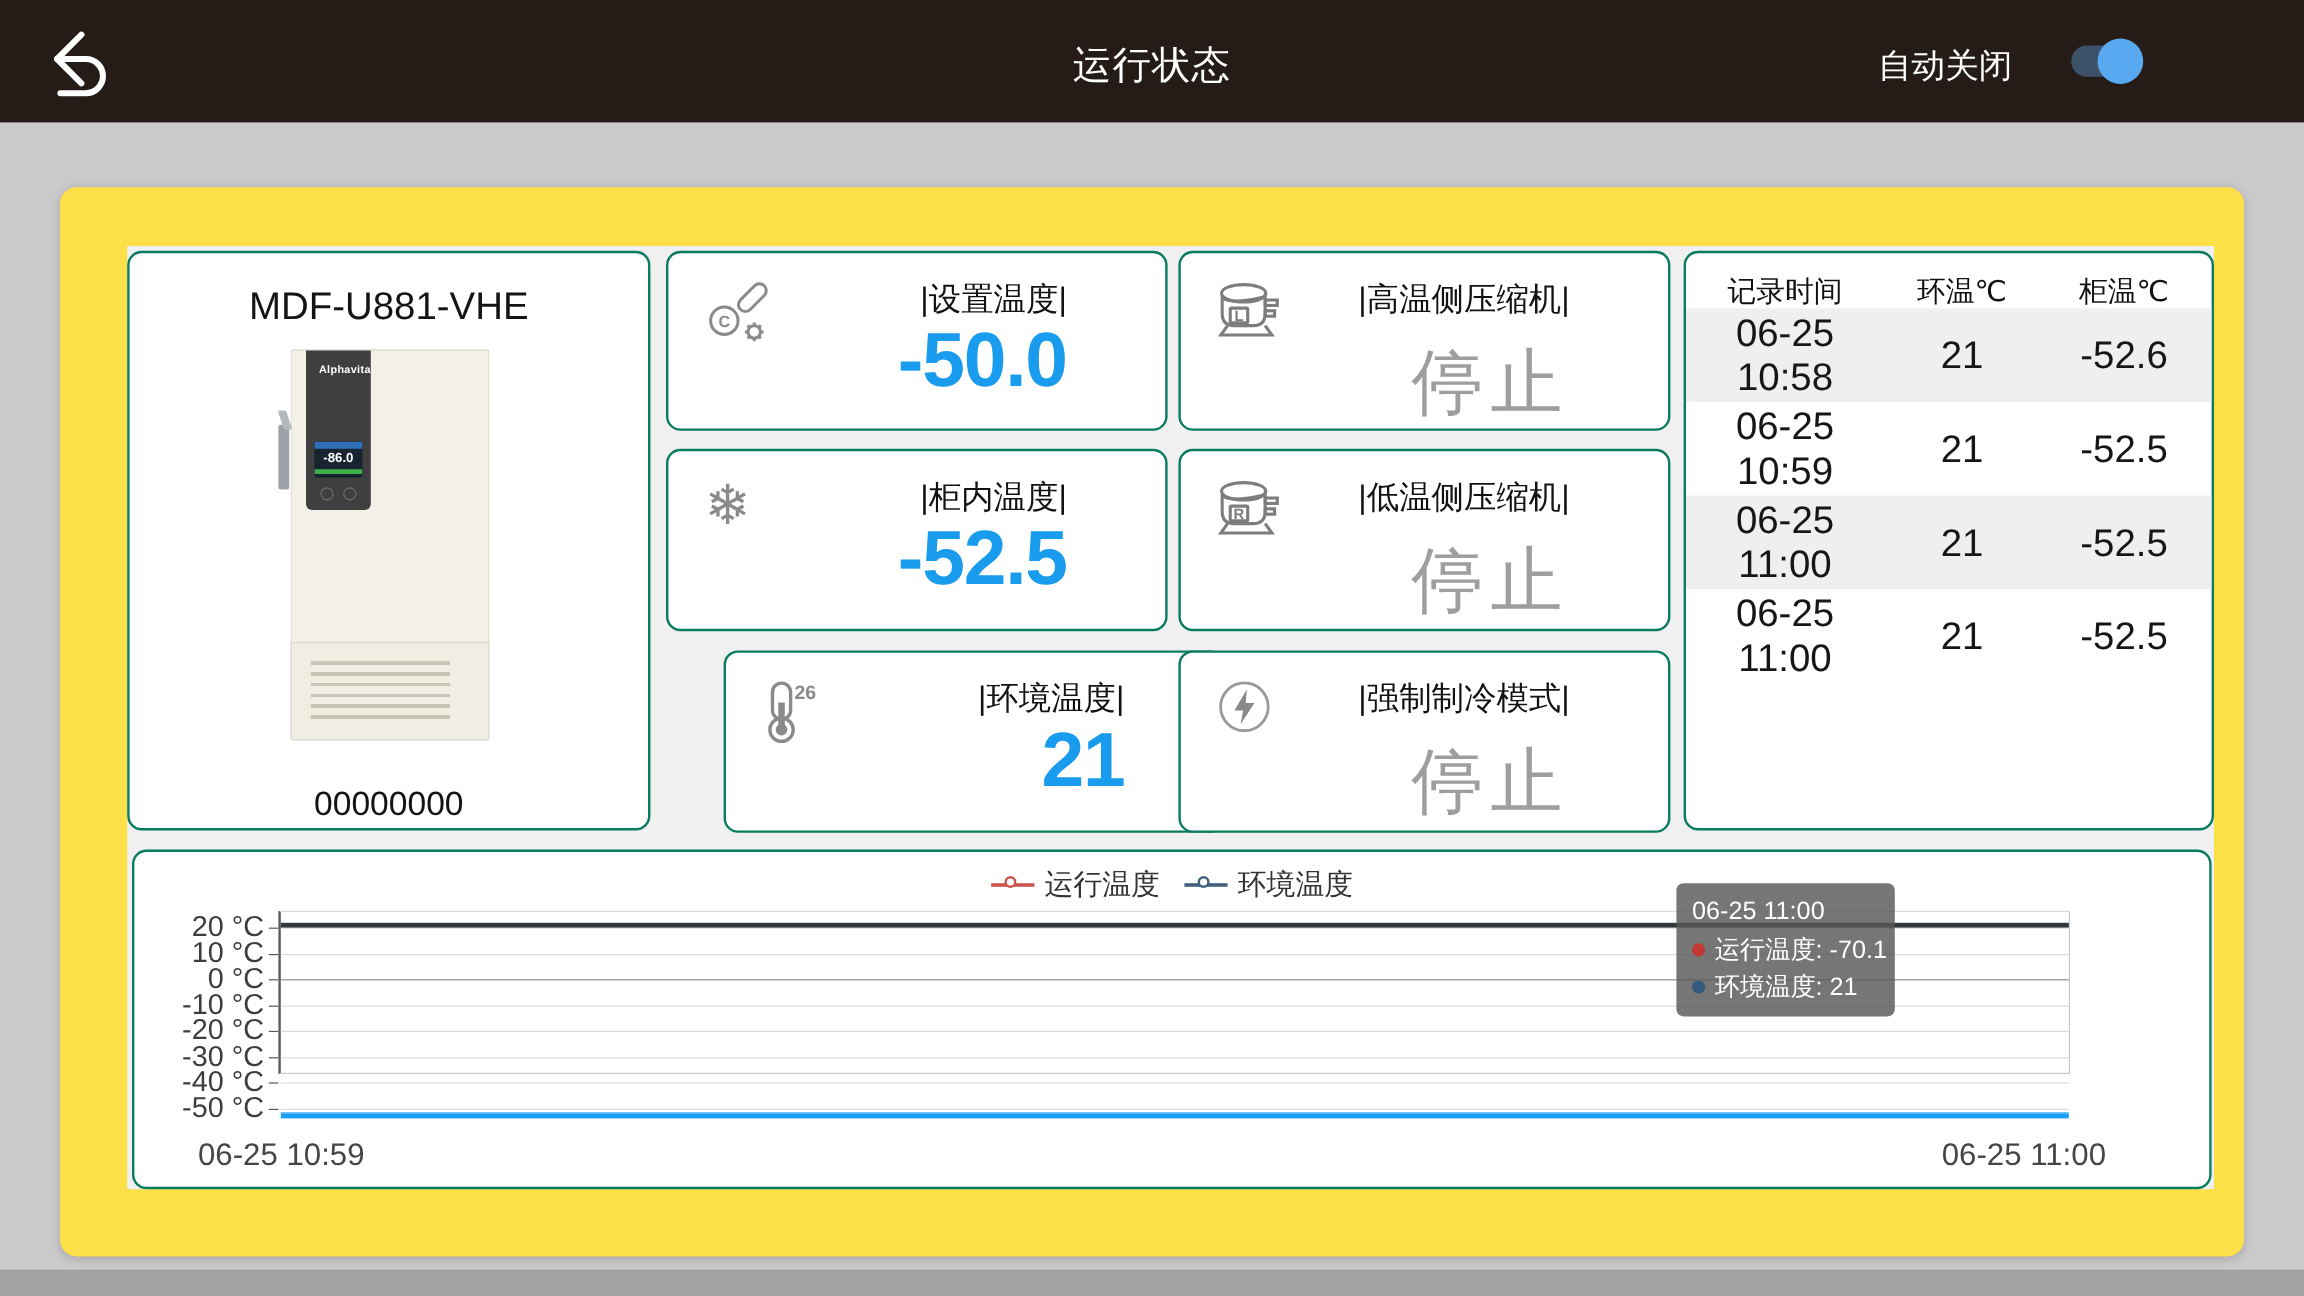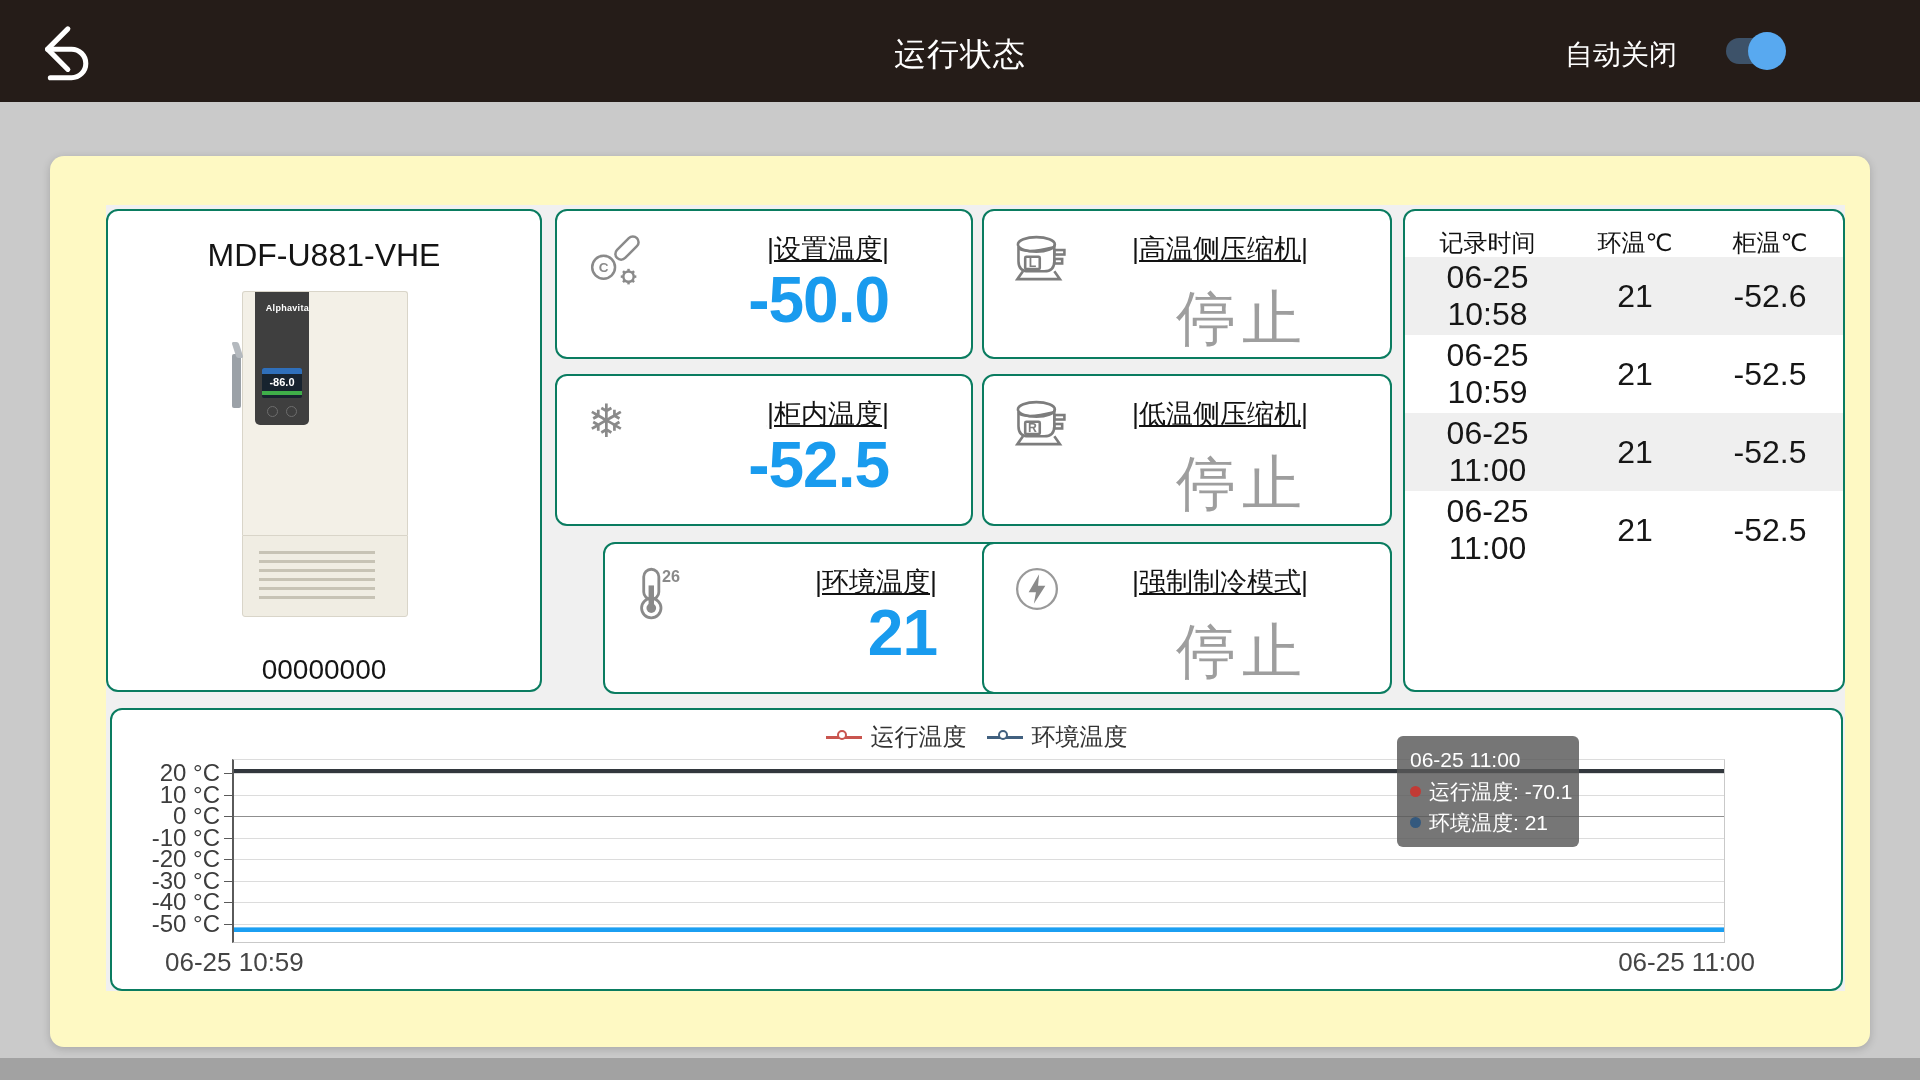--- a/index.html
+++ b/index.html
@@ -9,21 +9,21 @@
   
   .topbar { position:absolute; left:0; top:0; width:1920px; height:102px; background:#251c18; }
   .back-btn { position:absolute; left:34px; top:16px; width:64px; height:70px; cursor:pointer; }
   .topbar-title { position:absolute; left:50%; transform:translateX(-50%); top:33px; color:#fff; font-size:32px; font-weight:500; letter-spacing:1px; }
   .autoclose-label { position:absolute; right:243px; top:36px; color:#fff; font-size:28px; }
   .switch { position:absolute; right:138px; top:31px; width:56px; height:40px; cursor:pointer; }
   .switch .track { position:absolute; left:0; top:7px; width:48px; height:26px; border-radius:13px; background:#3d5269; }
   .switch .knob { position:absolute; right:-4px; top:1px; width:38px; height:38px; border-radius:50%; background:#58a9f0; }
 
   
-  .card { position:absolute; left:50px; top:156px; width:1820px; height:891px; background:#fef9c3; border-radius:14px; box-shadow:0 2px 8px rgba(0,0,0,.18); }
+  .card { position:absolute; left:50px; top:156px; width:1820px; height:891px; background:#fde047; border-radius:14px; box-shadow:0 2px 8px rgba(0,0,0,.18); }
   .panels-area { position:absolute; left:56px; top:49px; width:1739px; height:786px; background:#f0f0f0; }
   .gpanel { position:absolute; background:#fff; border:2px solid #0a7c60; border-radius:12px; }
 
   
   .device-panel { left:0; top:4px; width:436px; height:483px; }
   .device-model { position:absolute; top:26px; width:100%; text-align:center; font-size:32px; font-weight:500; color:#141414; }
   .device-serial { position:absolute; top:443px; width:100%; text-align:center; font-size:28px; color:#141414; }
   .freezer { position:absolute; left:134px; top:80px; width:166px; height:326px; }
   .fz-door { position:absolute; left:0; top:0; width:166px; height:244px; background:#f3f0e7; border:1px solid #d9d5c9; border-bottom:none; border-radius:3px 3px 0 0; }
   .fz-strip { position:absolute; left:12px; top:0; width:54px; height:133px; background:#3f3f3f; border-radius:0 0 5px 5px; }
@@ -35,21 +35,21 @@
   .fz-btn { position:absolute; bottom:8px; width:11px; height:11px; border:1px solid #6d6d6d; border-radius:50%; }
   .fz-btn.b1 { left:12px; } .fz-btn.b2 { left:31px; }
   .fz-handle { position:absolute; left:-11px; top:62px; width:9px; height:54px; background:#9ba1a7; border-radius:2px; }
   .fz-handle::before { content:""; position:absolute; left:2px; top:-12px; width:7px; height:16px; background:#b4b9be; transform:skewX(18deg); border-radius:2px; }
   .fz-vent { position:absolute; left:0; top:244px; width:166px; height:82px; background:#f0ede3; border:1px solid #d9d5c9; border-radius:0 0 3px 3px; }
   .fz-grille { position:absolute; left:16px; top:15px; width:116px; height:52px; background:repeating-linear-gradient(180deg,#c7c3b5 0 3px,transparent 3px 9px); }
 
   
   .readout { }
   .ro-icon { position:absolute; left:30px; top:22px; color:#8a8a8a; }
-  .ro-label { position:absolute; top:20px; right:82px; font-size:27px; font-weight:500; color:#121212;text-decoration:underline; }
+  .ro-label { position:absolute; top:20px; right:82px; font-size:27px; font-weight:500; color:#121212; }
   .ro-value { position:absolute; top:52px; right:82px; font-size:64px; font-weight:700; color:#199bee; letter-spacing:-1px; }
   .ro-value.stopped { font-size:60px; font-weight:400; color:#9e9e9e; top:68px; letter-spacing:6px; }
   .snow-glyph { font-size:46px; line-height:46px; }
 
   
   .table-panel { left:1297px; top:4px; width:442px; height:483px; overflow:hidden; }
   .t-header { position:absolute; left:0; top:0; width:100%; height:64px; display:grid; grid-template-columns:165px 130px 140px; align-items:center; }
   .t-header div { text-align:center; font-size:24px; font-weight:500; color:#111; }
   .t-row { position:absolute; left:0; width:100%; height:78px; display:grid; grid-template-columns:165px 130px 140px; align-items:center; }
   .t-row div { text-align:center; font-size:32px; color:#161616; }
@@ -60,21 +60,21 @@
   .chart-panel { left:4px; top:503px; width:1733px; height:283px; }
   .legend { position:absolute; left:0; top:11px; width:100%; display:flex; justify-content:center; gap:20px; }
   .legend-item { display:flex; align-items:center; gap:9px; cursor:pointer; }
   .legend-marker { position:relative; width:36px; height:14px; }
   .legend-marker .lm-line { position:absolute; left:0; top:6px; width:36px; height:3px; }
   .legend-marker .lm-dot { position:absolute; left:11px; top:0; width:10px; height:10px; border-radius:50%; background:#fff; border:2.5px solid; }
   .legend-item span.lg-text { font-size:24px; color:#333; }
   .lm-running .lm-line { background:#c9554f; } .lm-running .lm-dot { border-color:#c9554f; }
   .lm-ambient .lm-line { background:#41607f; } .lm-ambient .lm-dot { border-color:#41607f; }
 
-  .plot { position:absolute; left:120px; top:49px; width:1493px; height:184px; border-left:2px solid #5a5a5a; border-right:1px solid #c9c9c9; border-bottom:1px solid #c9c9c9; border-top:1px solid #dcdcdc; }
+  .plot { position:absolute; left:120px; top:49px; width:1493px; height:136px; border-left:2px solid #5a5a5a; border-right:1px solid #c9c9c9; border-bottom:1px solid #c9c9c9; border-top:1px solid #dcdcdc; }
   .grid { position:absolute; left:0; width:100%; height:1px; background:#dcdcdc; }
   .grid.dark0 { background:#8f8f8f; }
   .tick { position:absolute; left:-10px; width:8px; height:1px; background:#5a5a5a; }
   .ylab { position:absolute; left:-108px; width:94px; text-align:right; font-size:24px; color:#3d3d3d; margin-top:-14px; }
   .y0{top:13px}.y1{top:35px}.y2{top:56px}.y3{top:78px}.y4{top:99px}.y5{top:121px}.y6{top:142px}.y7{top:164px}
   .series-line { position:absolute; left:0; width:100%; }
   .line-ambient { top:9px; height:4px; background:#32373d; }
   .line-running { top:167px; height:5px; background:#1b9ff2; border-top:1px solid #74c3f6; }
   .xlabel { position:absolute; top:237px; font-size:26px; color:#454545; }
   .xlabel.xl-left { left:53px; } .xlabel.xl-right { right:86px; }

